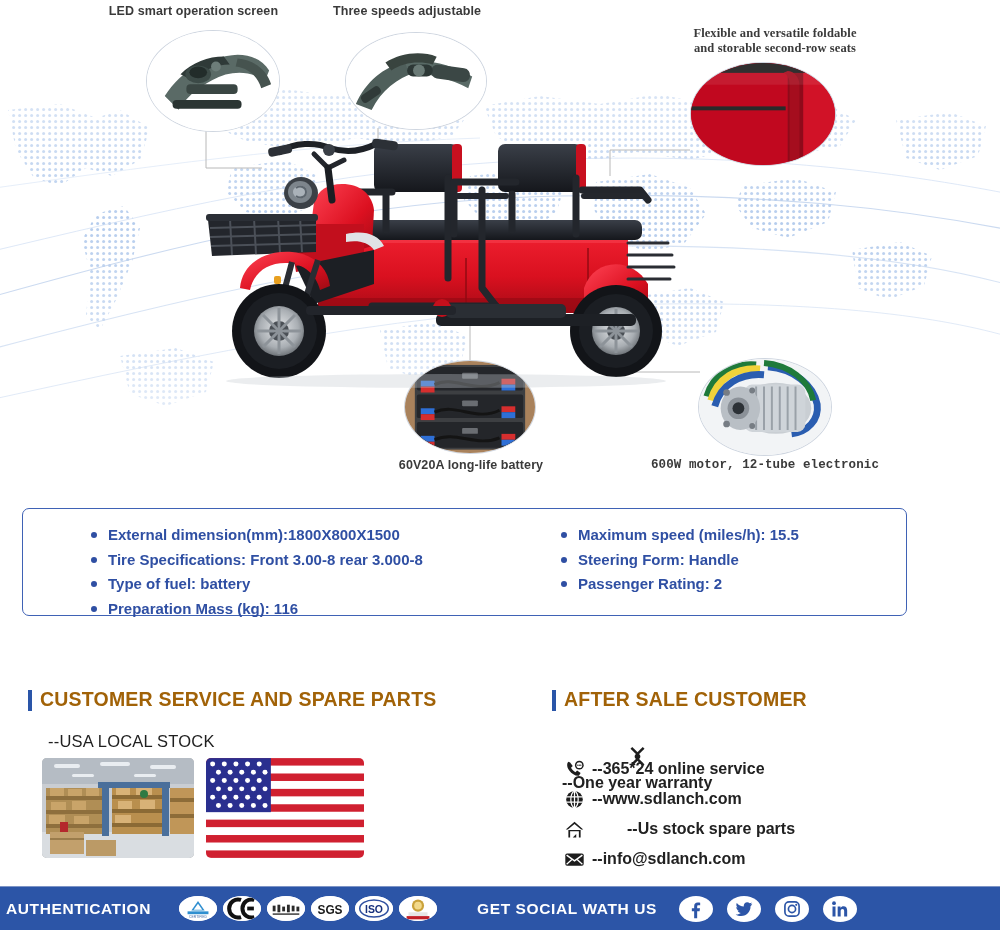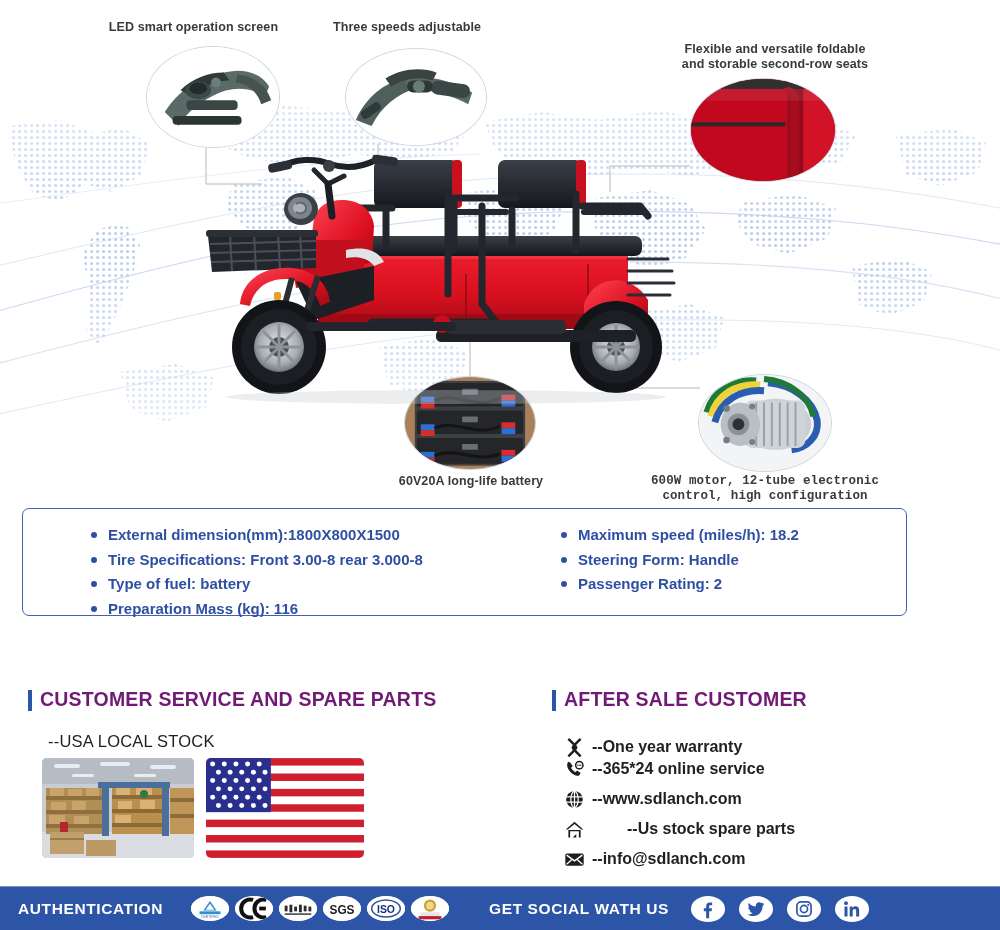--- a/index.html
+++ b/index.html
@@ -7,21 +7,21 @@
     width: 1000px; height: 930px;
     font-family: "Liberation Sans", sans-serif;
     background: #ffffff;
     position: relative;
     overflow: hidden;
   }
 
   
   #hero {
     position: absolute;
-    left: 0; top: 16px;
+    left: 0; top: 0;
     width: 1000px; height: 497px;
     background: #3b82f6;
     overflow: hidden;
   }
   #hero-bg { position: absolute; inset: 0; }
 
   .callout-label {
     position: absolute;
     font-size: 12.5px;
     font-weight: bold;
@@ -78,21 +78,21 @@
     background: #2f4fa3;
   }
 
   
   #service { position: absolute; left: 0; top: 640px; width: 1000px; height: 245px; }
 
   .sec-head {
     position: absolute;
     font-size: 19.5px;
     font-weight: bold;
-    color: #701a75;
+    color: #a16207;
     letter-spacing: 0.2px;
     padding-left: 12px;
     white-space: nowrap;
   }
   .sec-head::before {
     content: "";
     position: absolute;
     left: 0; top: 2px;
     width: 4px; height: 21px;
     background: #2a55a8;
@@ -267,21 +267,21 @@
       <rect width="146" height="104" fill="#c8102e"></rect>
       <rect x="0" y="0" width="98" height="104" fill="#c1081f"></rect>
       <rect x="98" y="0" width="16" height="104" fill="#8f0a1a"></rect>
       <rect x="114" y="0" width="32" height="104" fill="#d11227"></rect>
       <rect x="0" y="44" width="96" height="4" fill="#2a2a2a"></rect>
       <rect x="0" y="0" width="146" height="10" fill="#1f1f1f"></rect>
       <path d="M98 8 C 104 8 110 14 110 22 L110 100 L100 100 L100 22 C 100 16 98 12 94 10 Z" fill="#a50d1e"></path>
       <rect x="0" y="0" width="146" height="22" fill="#ffffff" opacity="0.08"></rect>
     </svg>
   </div>
-  <div class="callout-label" style="left:655px; top:26px; width:240px;">
+  <div class="callout-label" style="left:655px; top:26px; width:240px;font-family:Liberation Serif, serif;">
     <div>Flexible and versatile foldable</div>
     <div>and storable second-row seats</div>
   </div>
 
   <div class="bubble" style="left:404px; top:360px; width:132px; height:94px;">
     <svg class="art" viewBox="0 0 132 94">
       <rect width="132" height="94" fill="#a9825c"></rect>
       <rect x="10" y="4" width="112" height="86" fill="#3d3f42"></rect>
       <g fill="#24262a">
         <rect x="12" y="6" width="108" height="24" rx="2"></rect>
@@ -336,21 +336,20 @@
       <ellipse cx="40" cy="50" rx="11" ry="11" fill="#8b9198"></ellipse>
       <ellipse cx="40" cy="50" rx="6" ry="6" fill="#2c3136"></ellipse>
       <circle cx="28" cy="34" r="3.4" fill="#777d84"></circle>
       <circle cx="28" cy="66" r="3.4" fill="#777d84"></circle>
       <circle cx="54" cy="32" r="3" fill="#777d84"></circle>
       <circle cx="54" cy="68" r="3" fill="#777d84"></circle>
     </svg>
   </div>
   <div class="callout-label" style="left:640px; top:458px; width:250px;font-family:Liberation Mono, monospace;">
     <div>600W motor, 12-tube electronic</div>
-    <div>control, high configuration</div>
   </div>
 
   <svg id="trike" viewBox="0 0 530 250">
     <defs>
       <linearGradient id="redG" x1="0" y1="0" x2="0" y2="1">
         <stop offset="0%" stop-color="#ef2030"></stop>
         <stop offset="55%" stop-color="#d9101f"></stop>
         <stop offset="100%" stop-color="#a50b16"></stop>
       </linearGradient>
       <linearGradient id="redG2" x1="0" y1="0" x2="1" y2="1">
@@ -485,21 +484,21 @@
 </div>
 
 <div id="spec-box">
   <div class="spec-col left">
     <div class="spec-item">External dimension(mm):1800X800X1500</div>
     <div class="spec-item">Tire Specifications: Front 3.00-8 rear 3.000-8</div>
     <div class="spec-item">Type of fuel: battery</div>
     <div class="spec-item">Preparation Mass (kg): 116</div>
   </div>
   <div class="spec-col right">
-    <div class="spec-item">Maximum speed (miles/h): 18.2</div>
+    <div class="spec-item">Maximum speed (miles/h): 15.5</div>
     <div class="spec-item">Steering Form: Handle</div>
     <div class="spec-item">Passenger Rating: 2</div>
   </div>
 </div>
 
 <div id="service">
 
   <div class="sec-head" style="left:28px; top:48px;">CUSTOMER SERVICE AND SPARE PARTS</div>
 
   <div id="usa-stock-label">--USA LOCAL STOCK</div>
@@ -613,21 +612,21 @@
           <circle cx="29" cy="57" r="3"></circle>
           <circle cx="43" cy="57" r="3"></circle>
           <circle cx="57" cy="57" r="3"></circle>
           <circle cx="71" cy="57" r="3"></circle>
       </g>
     </svg>
   </div>
 
   <div class="sec-head" style="left:552px; top:48px;">AFTER SALE CUSTOMER</div>
 
-  <div class="ass-row" style="top:96px;">
+  <div class="ass-row" style="top:104px;flex-direction:column;">
     <span class="ass-ico">
       <svg viewBox="0 0 24 24" width="21" height="21">
         <path d="M4 3 L11 10 L13 8 L6 1 Z" fill="#1d1d1d"></path>
         <path d="M20 3 L13 10 L11 8 L18 1 Z" fill="#1d1d1d"></path>
         <path d="M4 21 L11 14 L13 16 L6 23 Z" fill="#1d1d1d"></path>
         <path d="M20 21 L13 14 L11 16 L18 23 Z" fill="#1d1d1d"></path>
         <circle cx="12" cy="12" r="3.2" fill="#1d1d1d"></circle>
       </svg>
     </span>
     <span>--One year warranty</span>
@@ -680,21 +679,21 @@
         <path d="M3 7 L12 13.5 L21 7" fill="none" stroke="#ffffff" stroke-width="1.7"></path>
         <path d="M3 17.4 L9 12 M21 17.4 L15 12" stroke="#ffffff" stroke-width="1.5" fill="none"></path>
       </svg>
     </span>
     <span>--info@sdlanch.com</span>
   </div>
 </div>
 
 <div id="footer">
 
-  <div class="foot-title" style="margin-left:18px;">AUTHENTICATION</div>
+  <div class="foot-title" style="margin-left:6px;">AUTHENTICATION</div>
 
   <div style="display:flex; align-items:center; gap:6px; margin-left:28px;">
 
     <div class="cert-badge">
       <svg viewBox="0 0 40 26" width="38" height="25">
         <rect width="40" height="26" fill="#ffffff"></rect>
         <path d="M20 5 L27 15 L13 15 Z" fill="#2f8fd0"></path>
         <path d="M20 8 L24.5 14.4 L15.5 14.4 Z" fill="#ffffff"></path>
         <rect x="9" y="16" width="22" height="3" fill="#2f8fd0"></rect>
         <text x="20" y="23.4" font-size="3.6" fill="#4a6fa8" text-anchor="middle" font-family="Liberation Sans, sans-serif">CERTIFIED</text>

